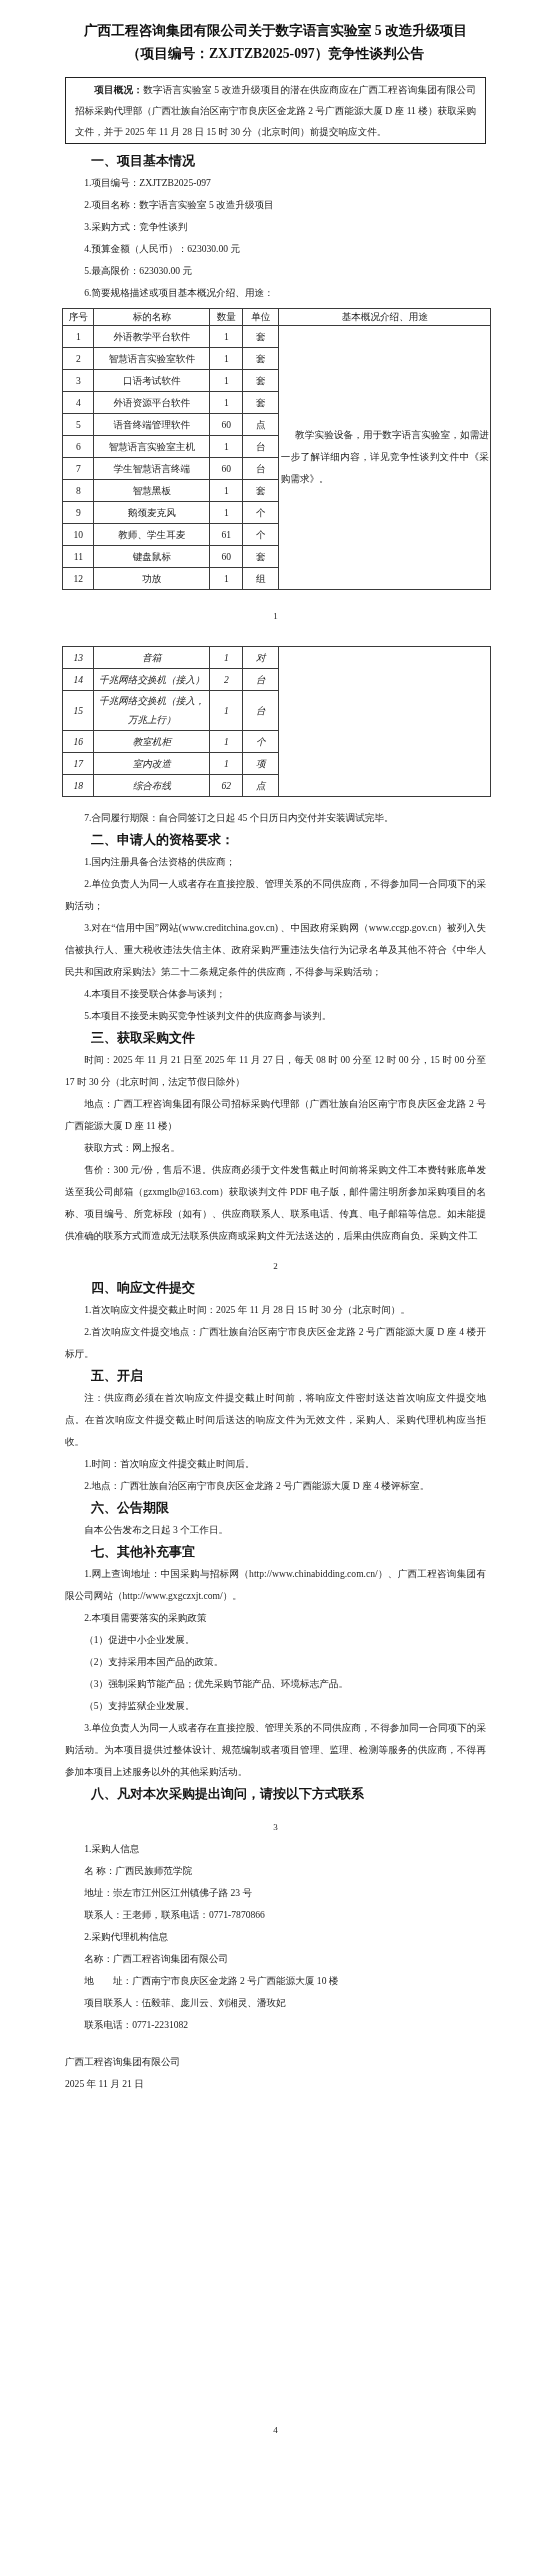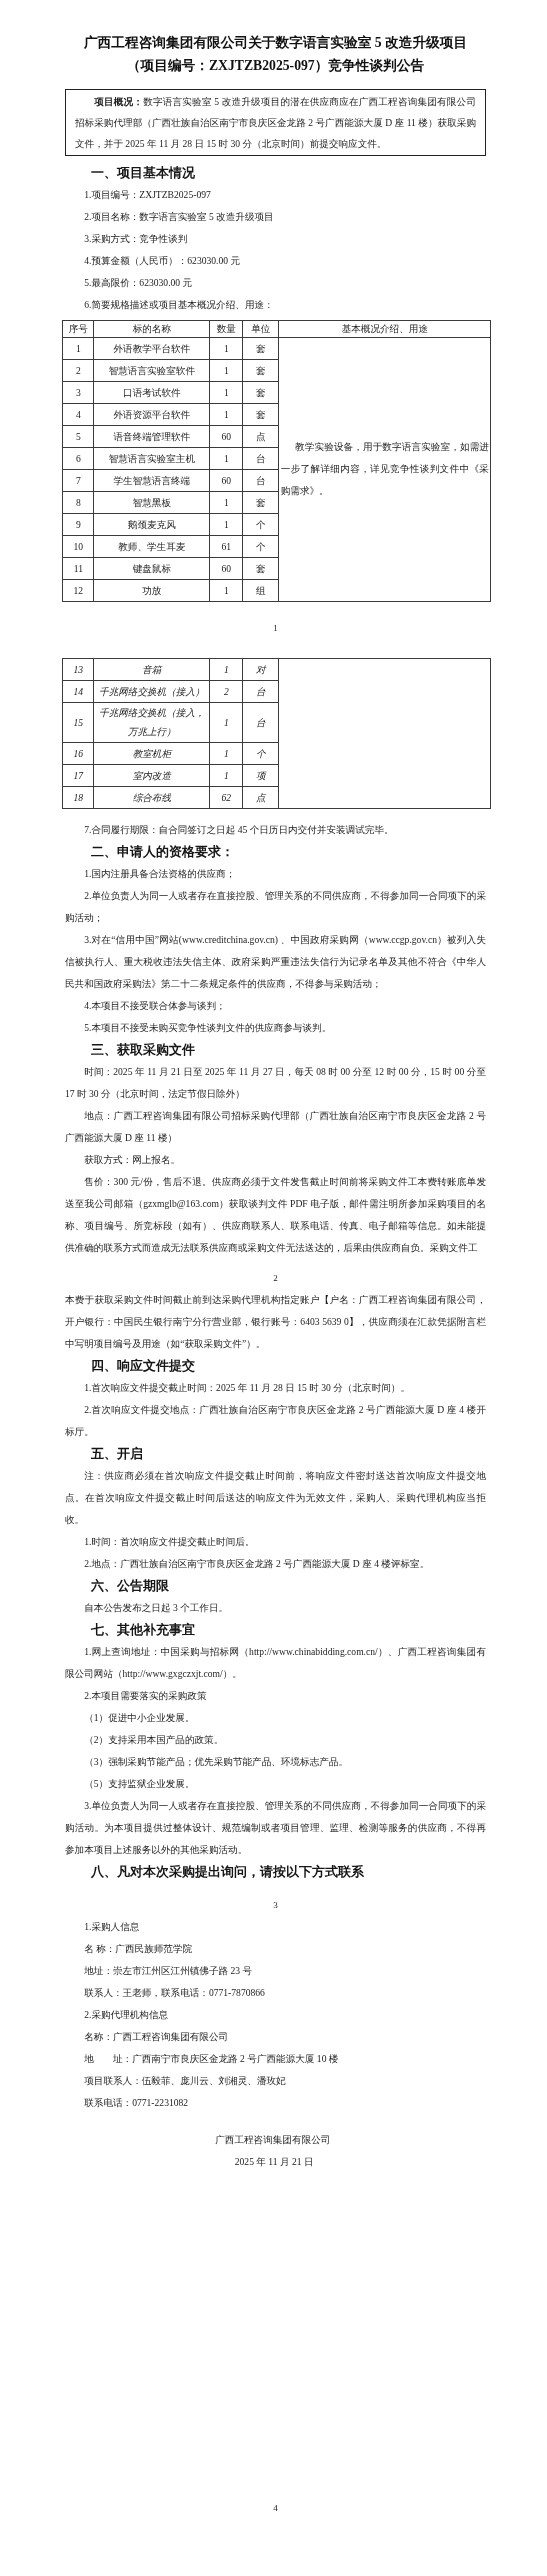--- a/index.html
+++ b/index.html
@@ -5,21 +5,21 @@
   * { box-sizing: border-box; margin: 0; padding: 0; }
   html, body { background: #ffffff; }
   body {
     width: 548px; height: 2576px; overflow: hidden;
     font-family: "Liberation Serif", "DejaVu Serif", serif;
     color: #1c1c1c;
   }
   .doc { width: 548px; height: 2576px; padding: 0 62px 0 65px; }
 
   
-  .title-block { margin-top: 32px; text-align: center; }
+  .title-block { margin-top: 20px; text-align: center; }
   .title-line {
     font-family: "Liberation Serif", "DejaVu Serif", serif;
     font-weight: 700; font-size: 13.7px; line-height: 22.6px; color: #111;
   }
 
   
   .overview-box {
     margin-top: 12px; border: 0.7px solid #222;
     padding: 0.7px 9px;
   }
@@ -58,21 +58,21 @@
   .pn2 { margin-top: 8.2px; }
   .pn3 { margin-top: 11px; }
   .pn4 { margin-top: 324px; }
 
   .flow2 { margin-top: 9.6px; }
   .flow3 { margin-top: 0; }
   .flow4 { margin-top: 0; }
 
   
   .sig-block { margin-top: 15px; }
-  .sig-line { font-size: 9.6px; line-height: 22px; text-align: center; }
+  .sig-line { font-size: 9.6px; line-height: 22px; text-align: left; }
   .sig-company { padding-right: 5.5px; }
   .sig-date { padding-right: 2.7px; }
 </style>
 </head>
 <body>
 
 <div class="doc">
 
   <div class="title-block">
     <div class="title-line">广西工程咨询集团有限公司关于数字语言实验室 5 改造升级项目</div>
@@ -251,21 +251,20 @@
       <div class="para heading">三、获取采购文件</div>
       <div class="para indent">时间：2025 年 11 月 21 日至 2025 年 11 月 27 日，每天 08 时 00 分至 12 时 00 分，15 时 00 分至 17 时 30 分（北京时间，法定节假日除外）</div>
       <div class="para indent">地点：广西工程咨询集团有限公司招标采购代理部（广西壮族自治区南宁市良庆区金龙路 2 号广西能源大厦 D 座 11 楼）</div>
       <div class="para indent">获取方式：网上报名。</div>
       <div class="para indent">售价：300 元/份，售后不退。供应商必须于文件发售截止时间前将采购文件工本费转账底单发送至我公司邮箱（gzxmglb@163.com）获取谈判文件 PDF 电子版，邮件需注明所参加采购项目的名称、项目编号、所竞标段（如有）、供应商联系人、联系电话、传真、电子邮箱等信息。如未能提供准确的联系方式而造成无法联系供应商或采购文件无法送达的，后果由供应商自负。采购文件工</div>
     </div>
 
   <div class="pagenum pn2">2</div>
 
   <div class="flow flow3" id="flow-page3">
-      <div class="para noindent">本费于获取采购文件时间截止前到达采购代理机构指定账户【户名：广西工程咨询集团有限公司，开户银行：中国民生银行南宁分行营业部，银行账号：6403 5639 0】，供应商须在汇款凭据附言栏中写明项目编号及用途（如“获取采购文件”）。</div>
       <div class="para heading">四、响应文件提交</div>
       <div class="para indent">1.首次响应文件提交截止时间：2025 年 11 月 28 日 15 时 30 分（北京时间）。</div>
       <div class="para indent">2.首次响应文件提交地点：广西壮族自治区南宁市良庆区金龙路 2 号广西能源大厦 D 座 4 楼开标厅。</div>
       <div class="para heading">五、开启</div>
       <div class="para indent">注：供应商必须在首次响应文件提交截止时间前，将响应文件密封送达首次响应文件提交地点。在首次响应文件提交截止时间后送达的响应文件为无效文件，采购人、采购代理机构应当拒收。</div>
       <div class="para indent">1.时间：首次响应文件提交截止时间后。</div>
       <div class="para indent">2.地点：广西壮族自治区南宁市良庆区金龙路 2 号广西能源大厦 D 座 4 楼评标室。</div>
       <div class="para heading">六、公告期限</div>
       <div class="para indent">自本公告发布之日起 3 个工作日。</div>
       <div class="para heading">七、其他补充事宜</div>

